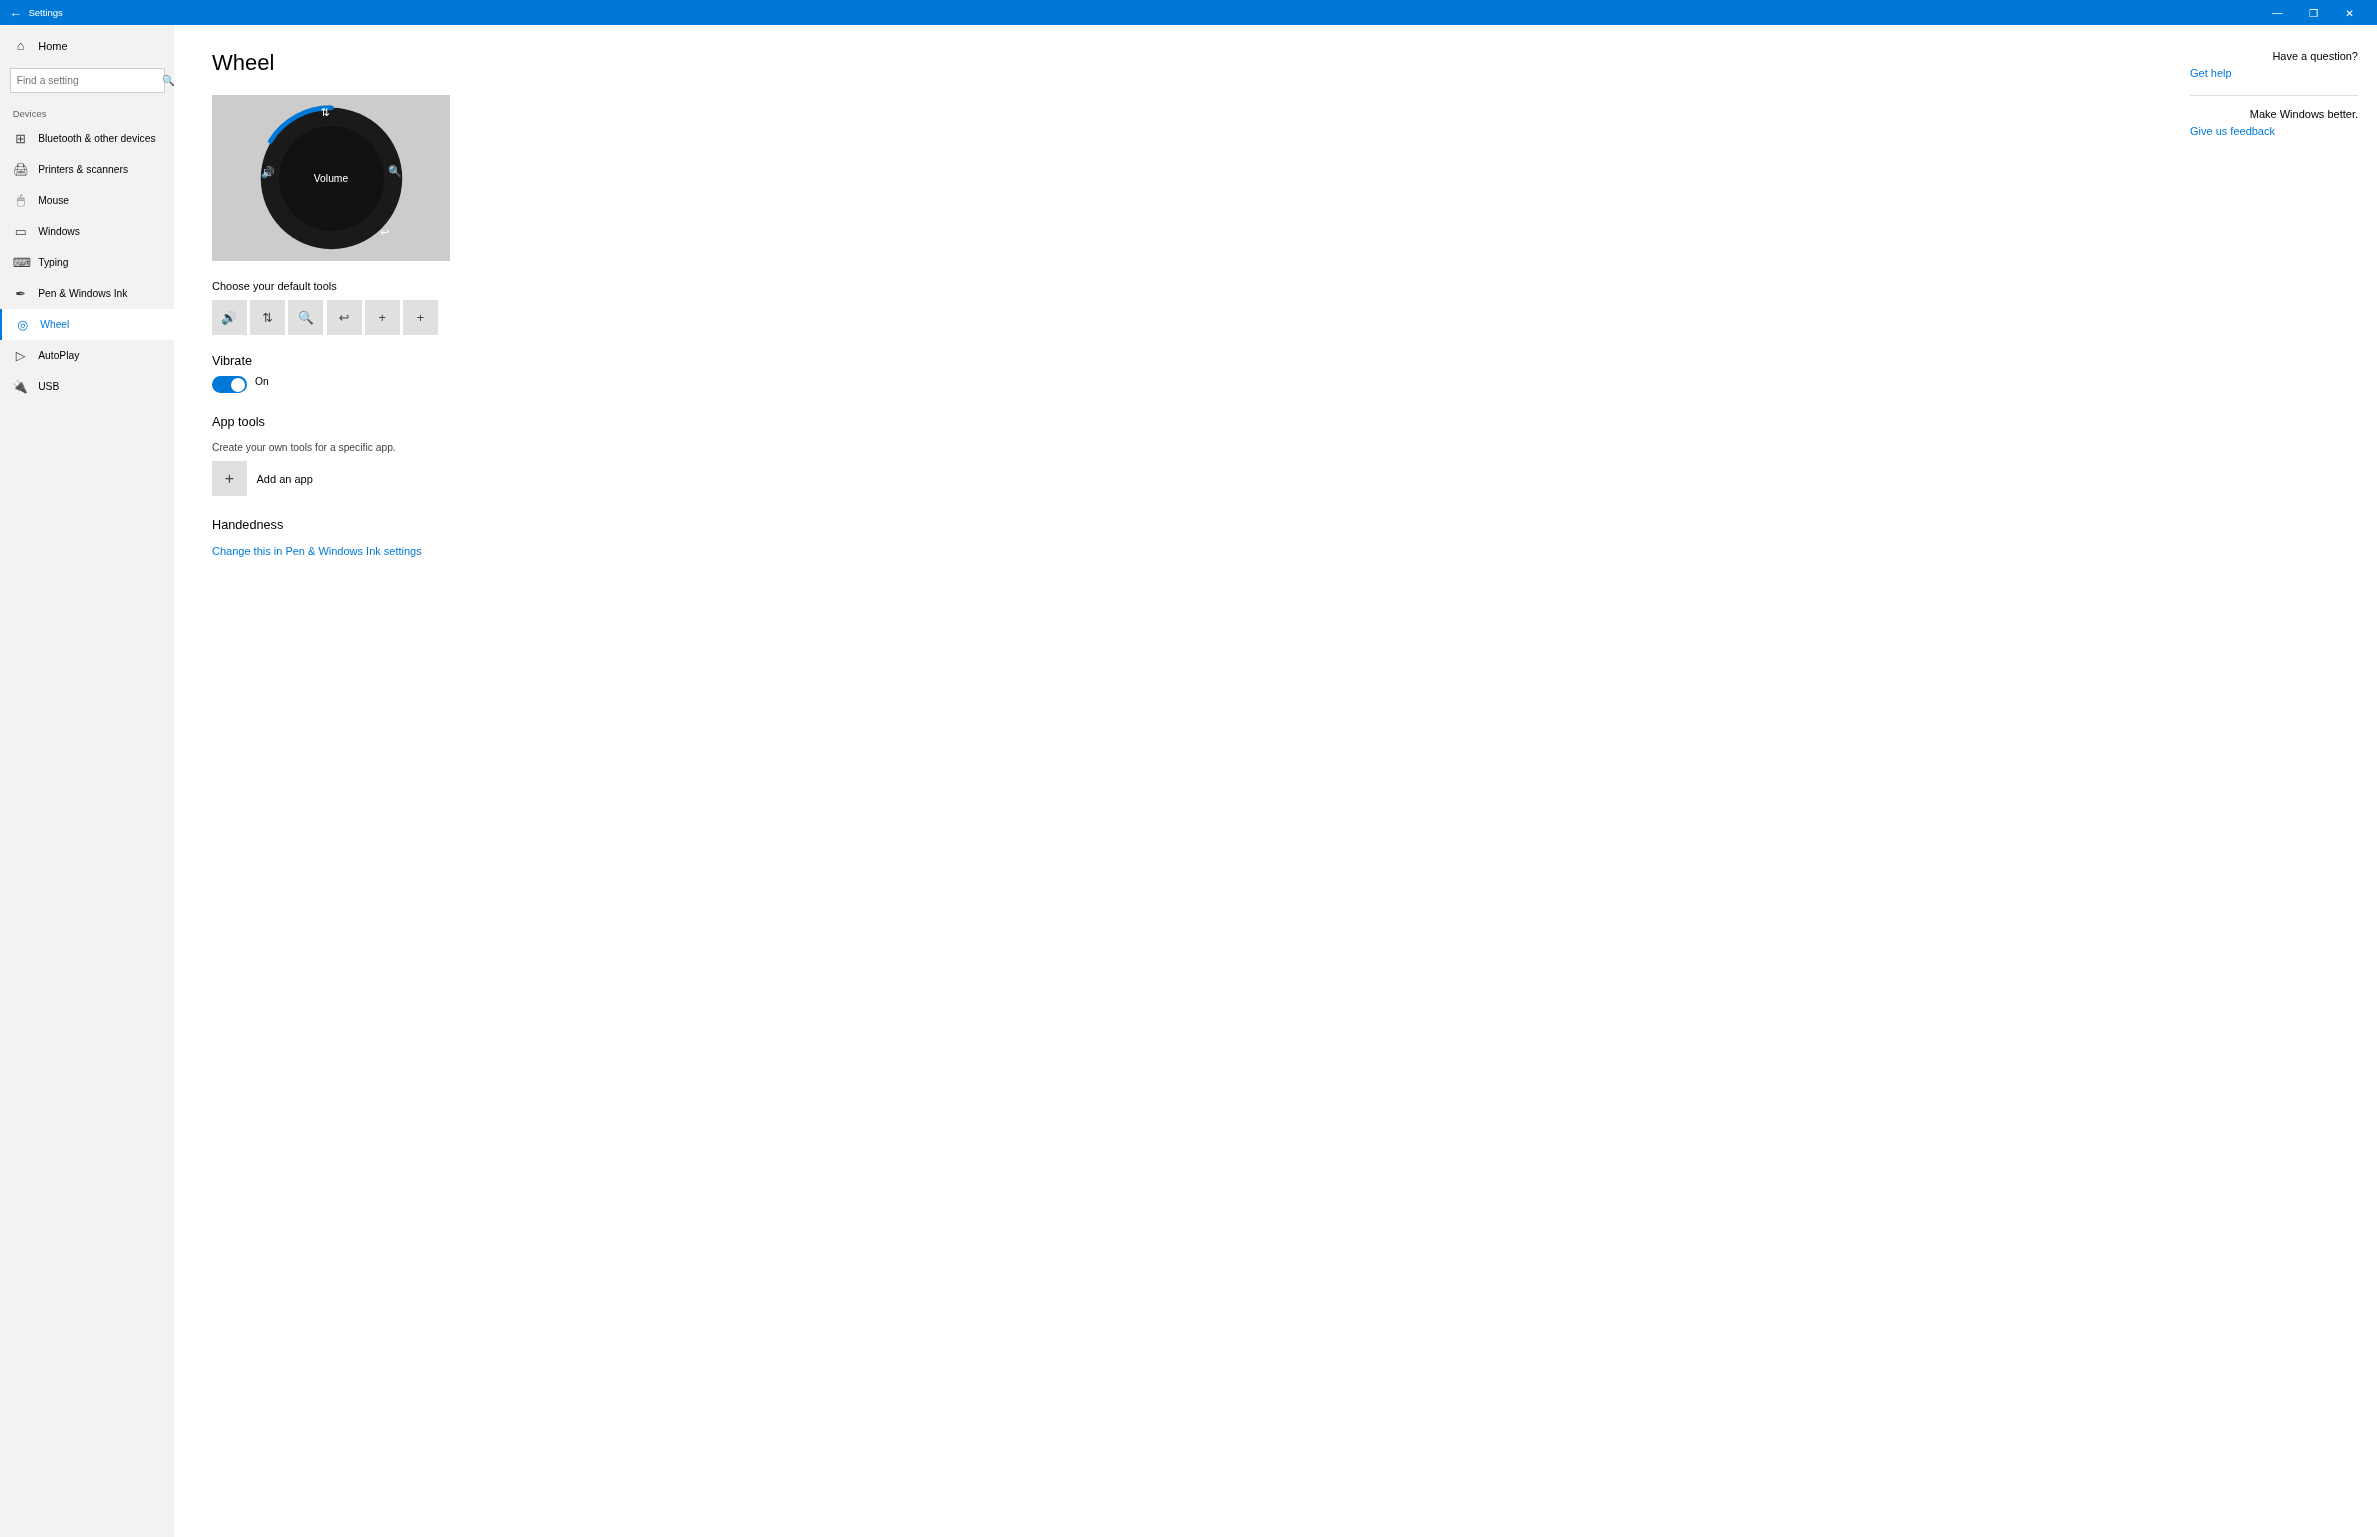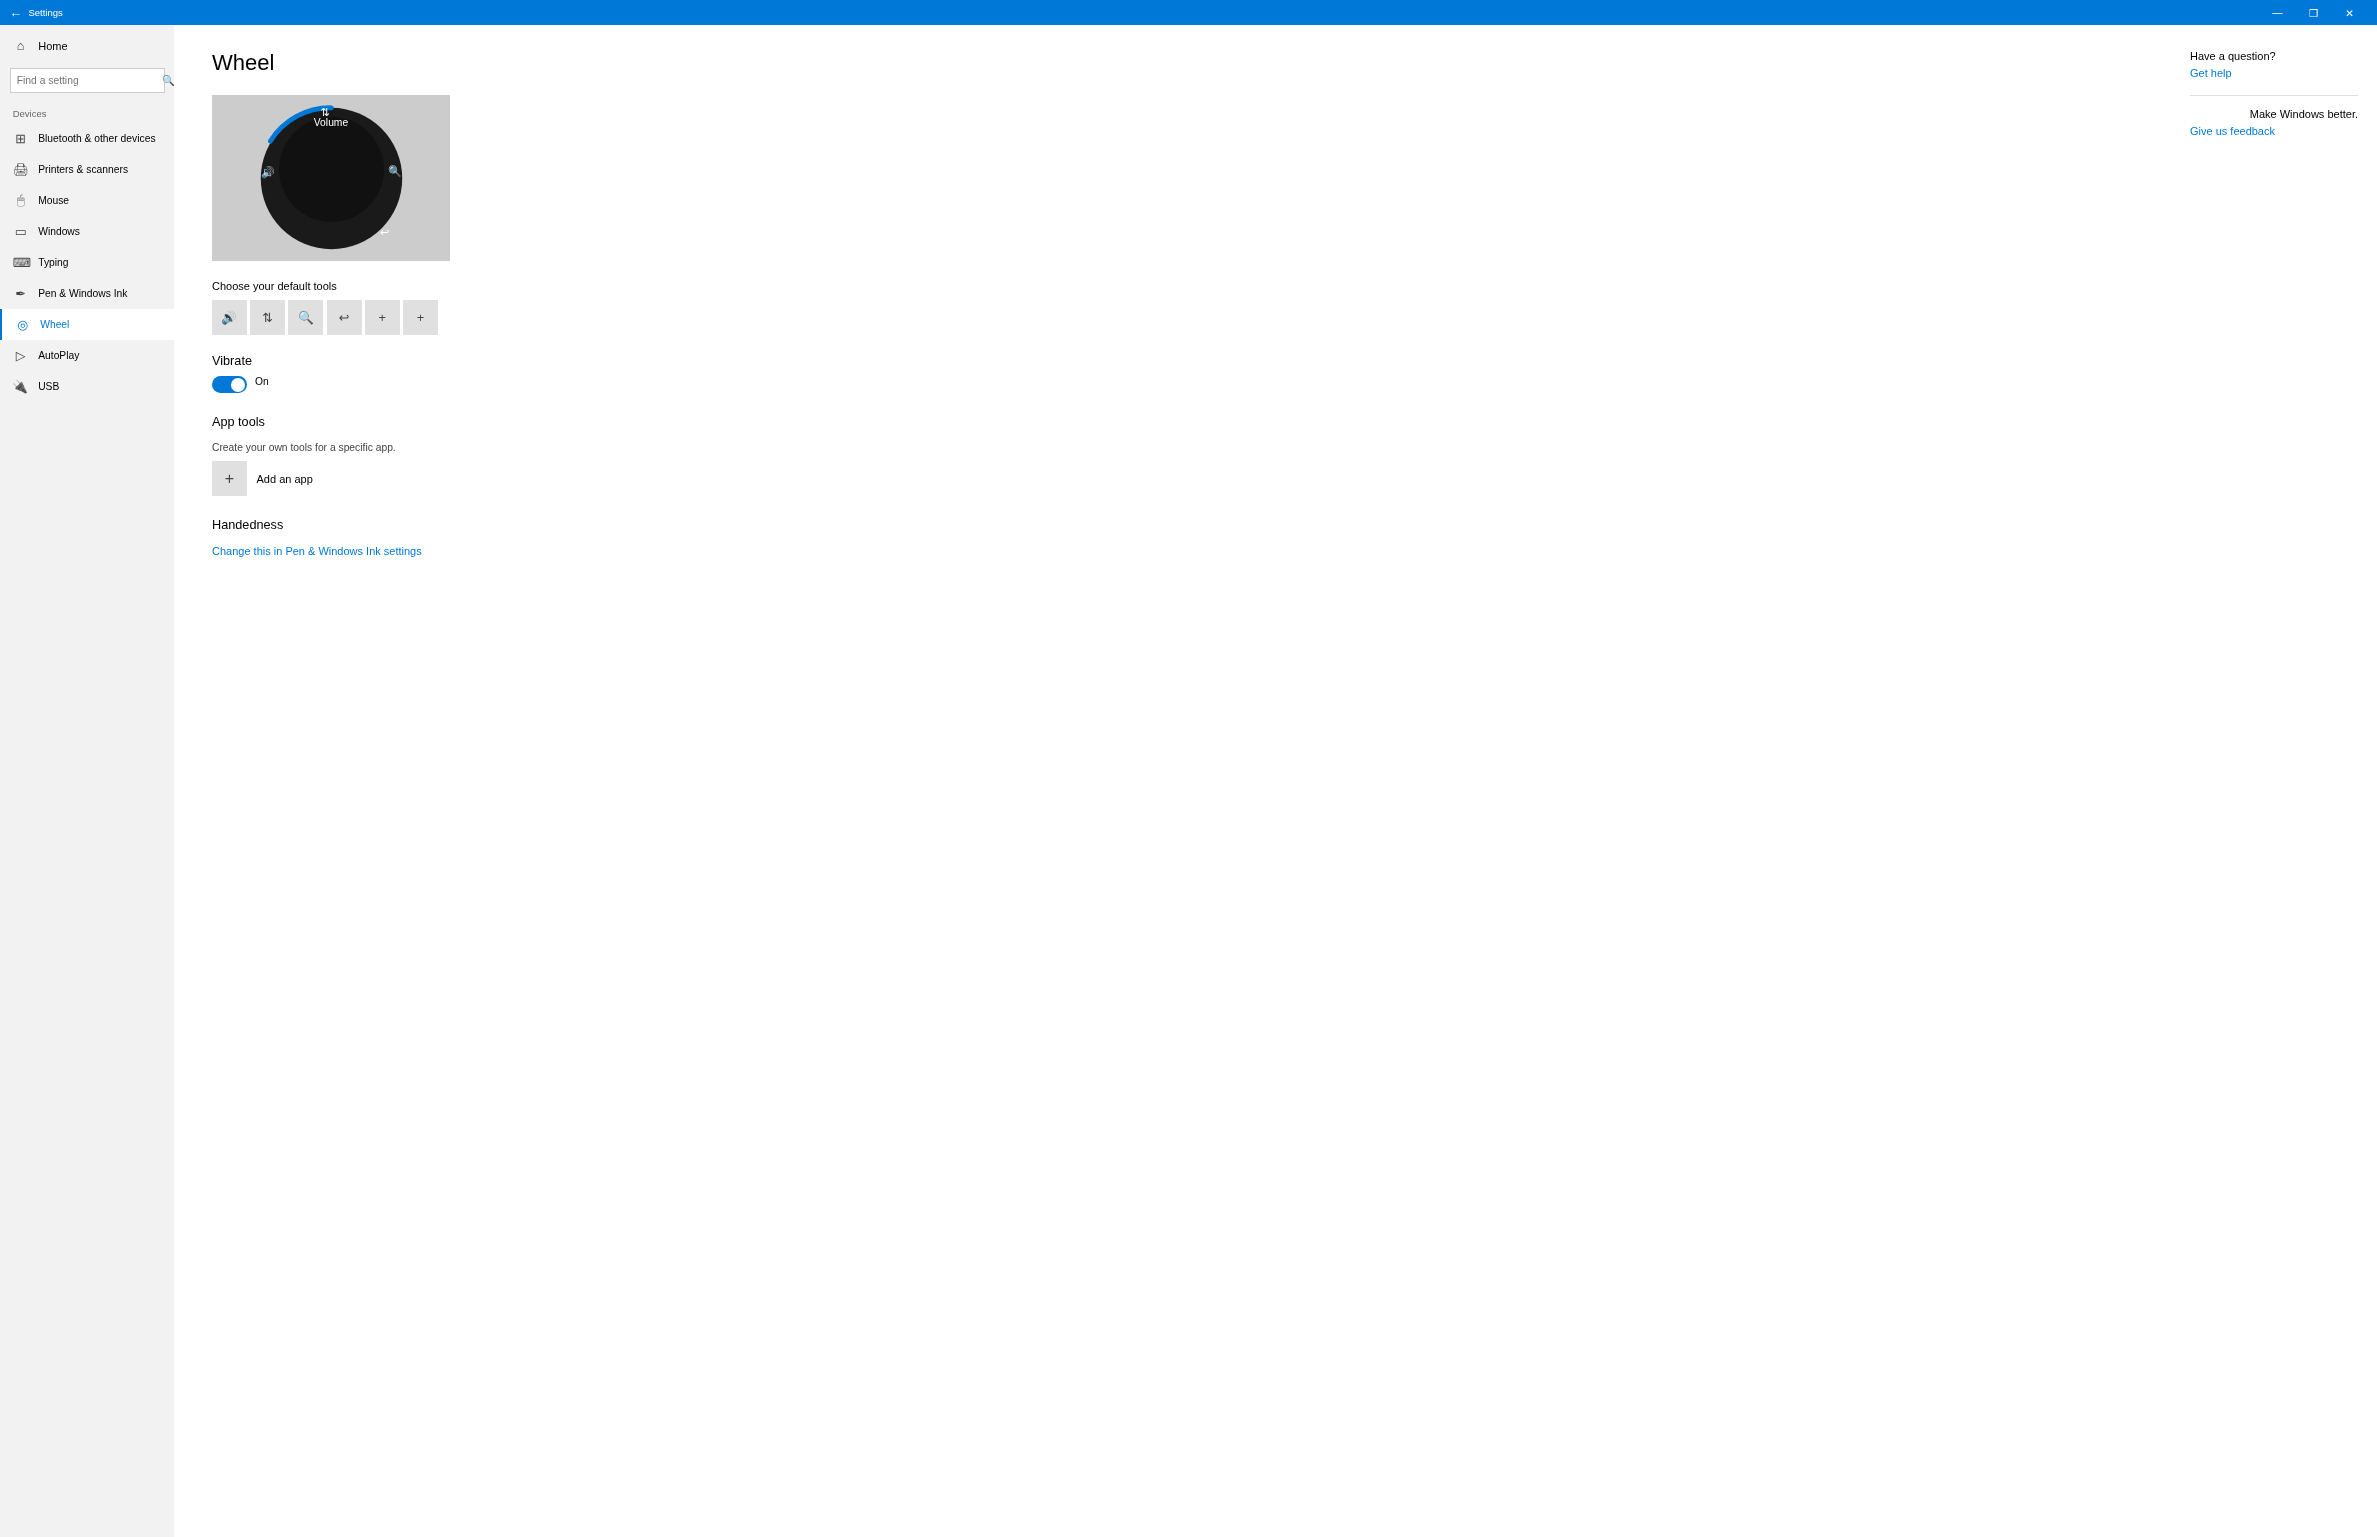--- a/index.html
+++ b/index.html
@@ -219,21 +219,21 @@
     .handedness-desc { font-size: 10.3px; color: #444; margin-bottom: 4.8px; }
     .link-blue { color: #0078d7; text-decoration: none; cursor: pointer; font-size: 11px; }
 
     
     .right-panel {
       width: 206px;
       min-width: 174px;
       padding: 25px 19px;
       font-size: 10.3px;
     }
-    .help-label { font-size: 11px; font-weight: 400; margin-bottom: 4.8px; }
+    .help-label { font-size: 11px; font-weight: 400; margin-bottom: 4.8px; text-align: right; }
     .right-panel .link-blue { display: block; margin-bottom: 16px; }
     .make-better { font-size: 11px; font-weight: 400; margin-bottom: 4.8px; text-align: right; }
 
     .divider {
       border: none;
       border-top: 0.8px solid #e0e0e0;
       margin: 6.3px 0 12.7px;
     }
   </style>
 </head>
@@ -308,21 +308,21 @@
 
     <div class="wheel-preview">
       <div style="position:relative; width:151px; height:151px;">
 
         <svg width="151" height="151" style="position:absolute;top:0;left:0;" viewBox="0 0 190 190">
           <circle cx="95" cy="95" r="89" fill="#1a1a1a"></circle>
 
           <path d="M 95 6 A 89 89 0 0 0 18 48" stroke="#0078d7" stroke-width="6" fill="none" stroke-linecap="round"></path>
         </svg>
 
-        <div style="position:absolute;top:14px;left:23px;width:105px;height:105px;border-radius:50%;background:#111;display:flex;align-items:flex-start;justify-content:center;z-index:2;">
+        <div style="position:absolute;top:23px;left:23px;width:105px;height:105px;border-radius:50%;background:#111;display:flex;align-items:center;justify-content:center;z-index:2;">
           <span style="color:#fff;font-size:10.3px;">Volume</span>
         </div>
 
         <span style="position:absolute;top:63px;left:6.3px;color:#fff;font-size:11px;z-index:3;">🔊</span>
 
         <span style="position:absolute;top:3.2px;left:65px;color:#fff;font-size:11px;z-index:3;">⇅</span>
 
         <span style="position:absolute;top:62px;right:4.8px;color:#fff;font-size:11px;z-index:3;">🔍</span>
 
         <span style="position:absolute;bottom:14.3px;right:17.4px;color:#fff;font-size:11px;z-index:3;">↩</span>

